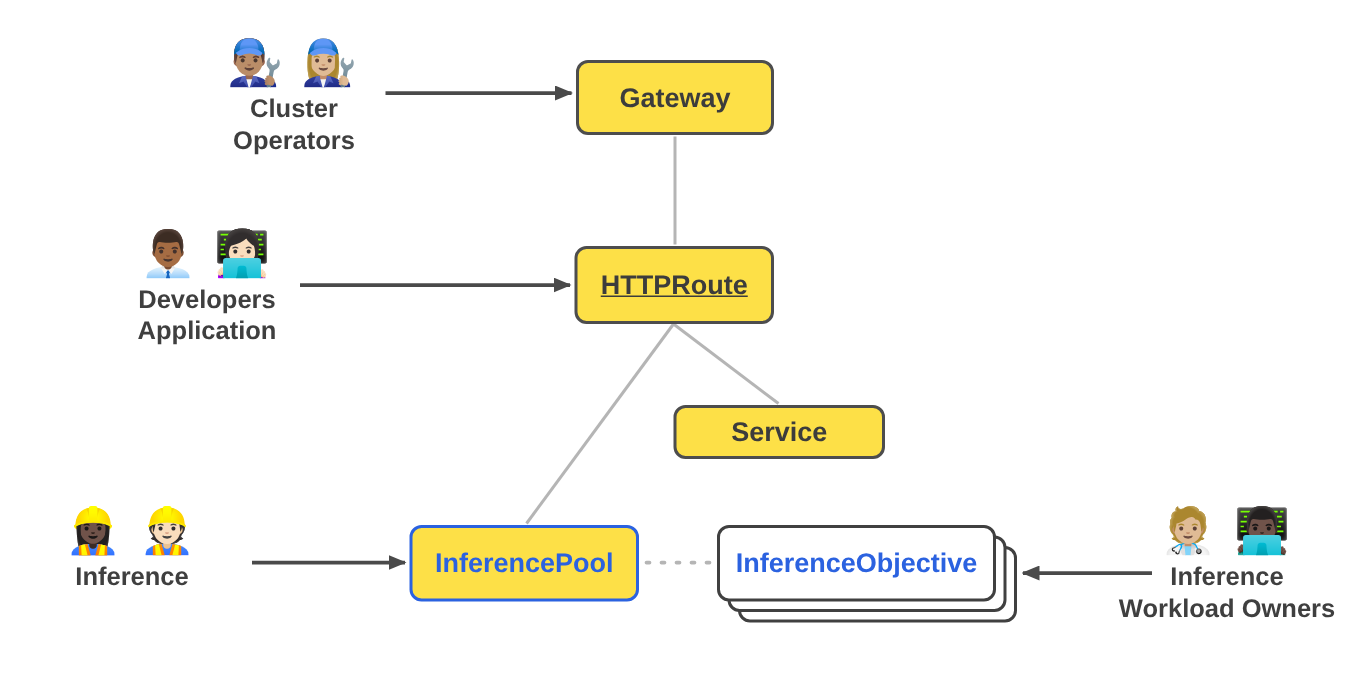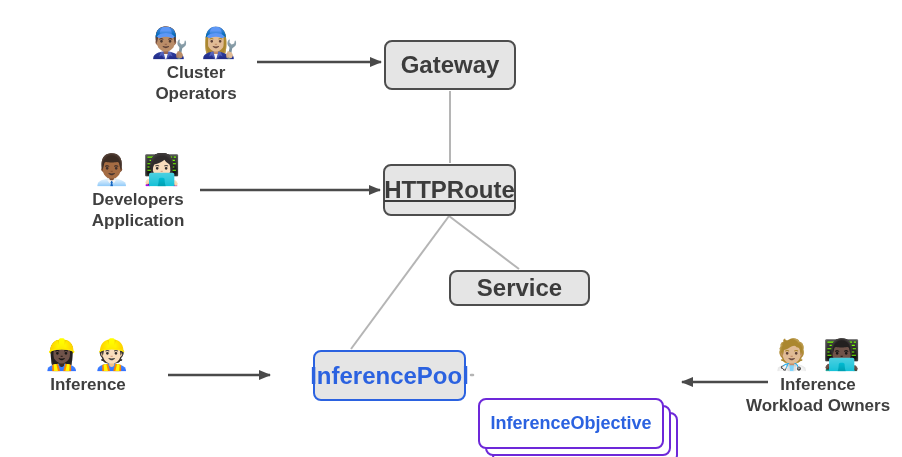--- a/index.html
+++ b/index.html
@@ -17,53 +17,51 @@
   }
   .connector-layer {
     position: absolute;
     left: 0; top: 0;
     width: 902px; height: 457px;
   }
   
   .node {
     position: absolute;
     box-sizing: border-box;
-    background: #e5e5e5;
+    background: #fde047;
     border: 2px solid #4d4d4d;
     border-radius: 8px;
     display: flex;
     align-items: center;
     justify-content: center;
-    font-size: 24px;
+    font-size: 18px;
     font-weight: 700;
     color: #3c3c3c;
     white-space: nowrap;
   }
   .node.blue {
     border-color: #2b62e0;
     color: #2b62e0;
-    margin-left: 40px;
   }
   #node-gateway    { left: 384px; top: 40px;  width: 132px; height: 50px; }
   #node-httproute  { left: 383px; top: 164px; width: 133px; height: 52px; text-decoration: underline; }
   #node-service    { left: 449px; top: 270px; width: 141px; height: 36px; }
   #node-inferencepool { left: 273px; top: 350px; width: 153px; height: 51px; }
   .stack {
     position: absolute;
     left: 478px; top: 350px;
     width: 200px; height: 66px;
   }
   .stack .layer {
     position: absolute;
     box-sizing: border-box;
     width: 186px; height: 51px;
     background: #ffffff;
-    border: 2px solid #6d28d9;
+    border: 2px solid #404040;
     border-radius: 8px;
-    margin-top: 48px;
   }
   .stack .layer.l3 { left: 14px; top: 14px; }
   .stack .layer.l2 { left: 7px;  top: 7px;  }
   .stack .layer.front {
     left: 0; top: 0;
     display: flex;
     align-items: center;
     justify-content: center;
     font-size: 18px;
     font-weight: 700;

